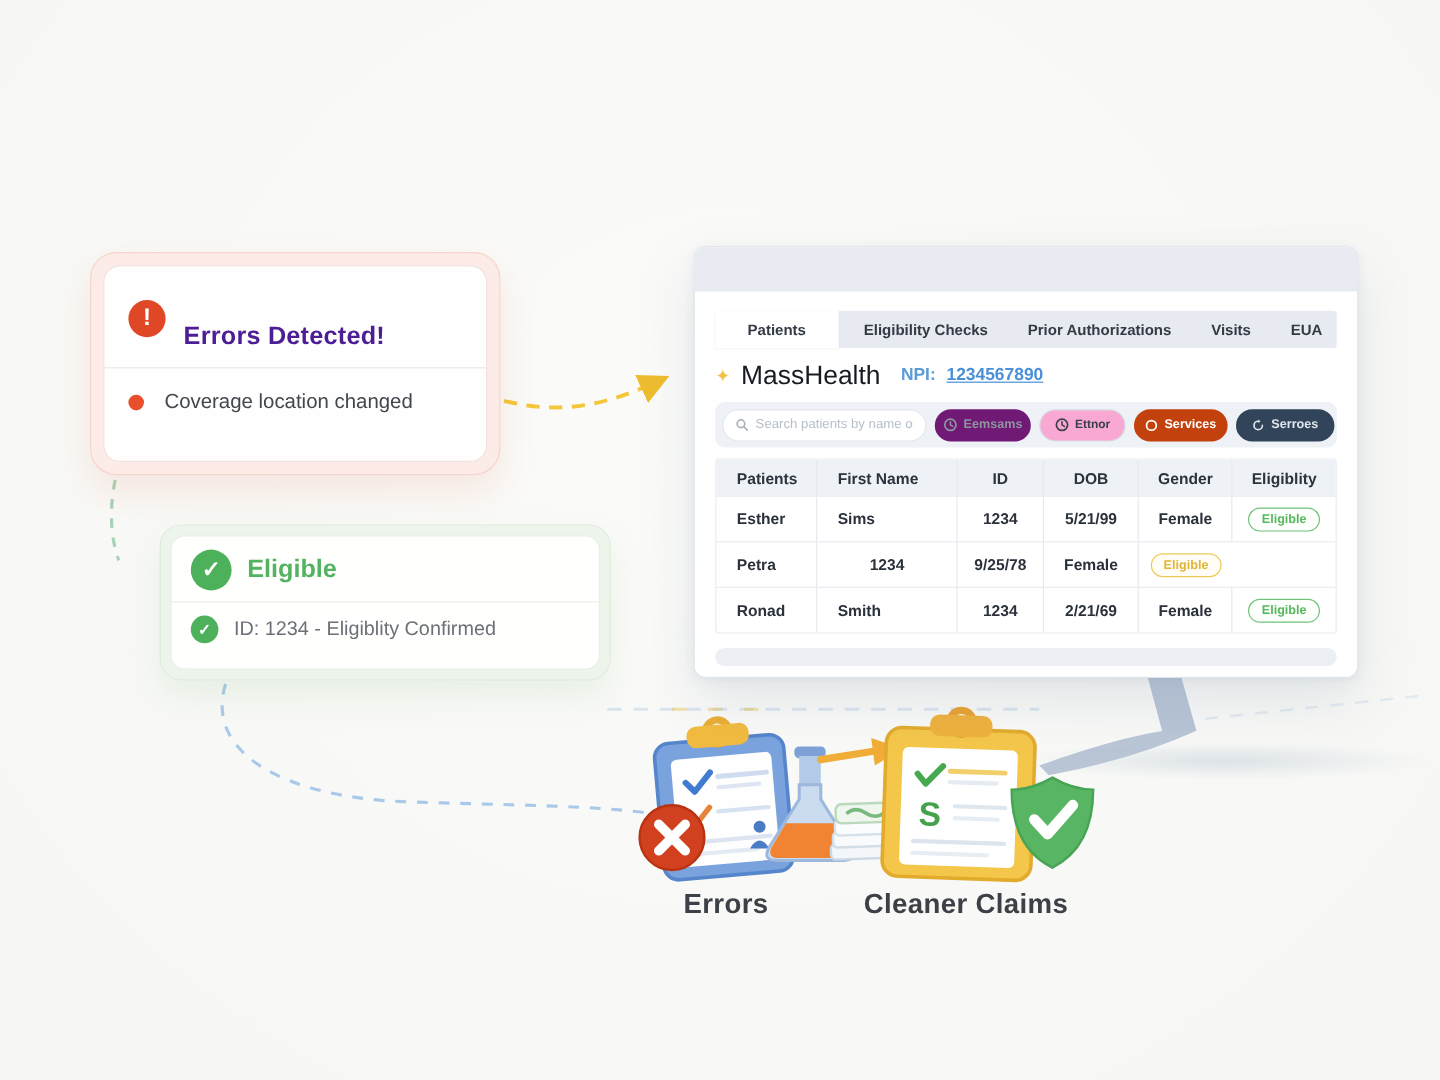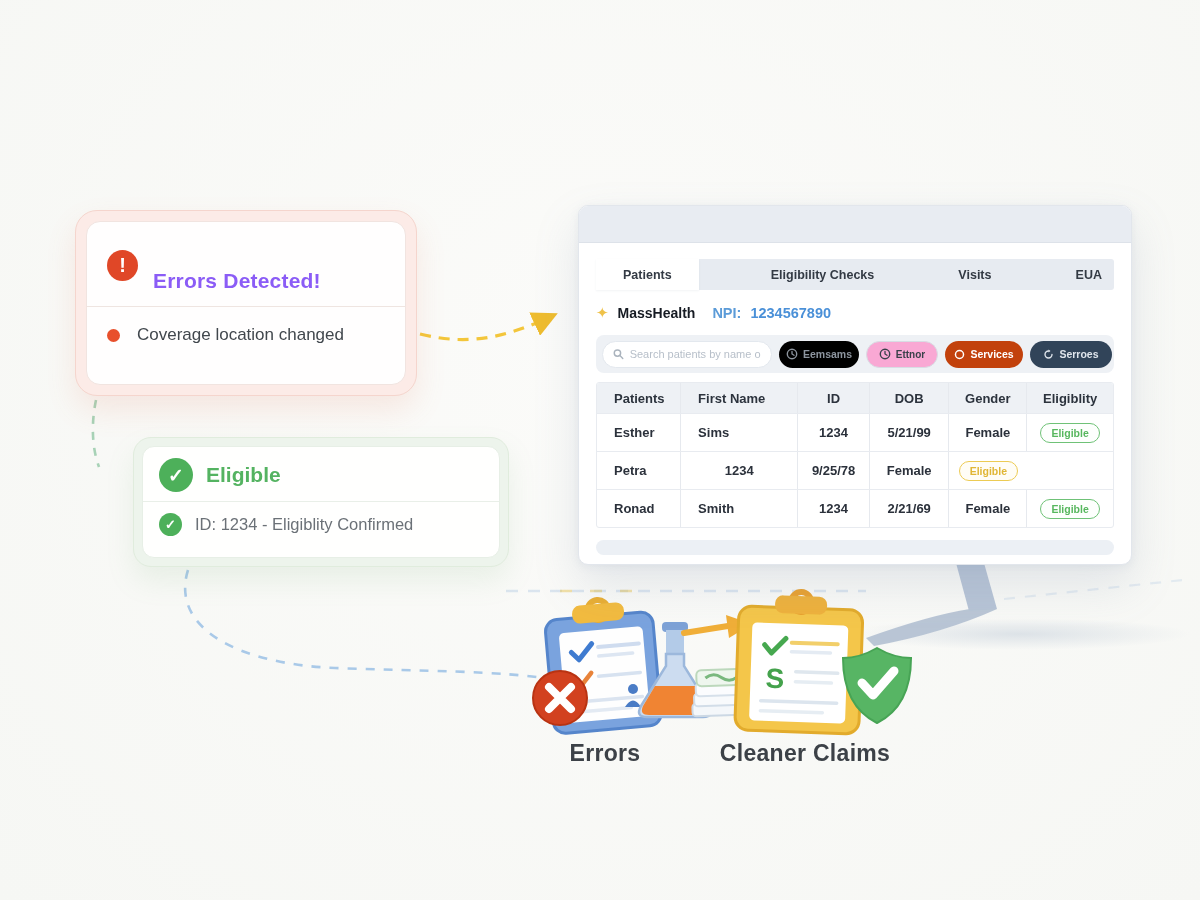--- a/index.html
+++ b/index.html
@@ -12,21 +12,21 @@
   #artwork { position:absolute; left:0; top:0; width:1200px; height:900px; z-index:1; pointer-events:none; }
 
   
   .alert-card { position:absolute; left:75px; top:210px; width:342px; height:186px; z-index:2;
     background:#fcebe7; border:1px solid #f5d5cd; border-radius:22px; padding:10px;
     box-shadow:0 14px 30px rgba(226,120,95,.14); }
   .alert-inner { background:#fffefe; border:1px solid #f1e4e0; border-radius:14px; height:100%; }
   .alert-head { display:flex; align-items:center; gap:15px; padding:15px 20px 13px; border-bottom:1px solid #efe5e1; }
   .icon-alert { width:31px; height:31px; border-radius:50%; background:#e04727; color:#fff; flex:0 0 31px;
     font-weight:800; font-size:20px; display:flex; align-items:center; justify-content:center; }
-  .alert-title { font-size:21px; font-weight:800; color:#8b5cf6; letter-spacing:.2px;margin-top:32px; }
+  .alert-title { font-size:21px; font-weight:800; color:#4c1d95; letter-spacing:.2px;margin-top:32px; }
   .alert-bullets { padding:18px 20px; display:flex; flex-direction:row; gap:17px; }
   .bullet { display:flex; align-items:center; gap:17px; font-size:17px; color:#41474d; }
   .dot { width:13px; height:13px; border-radius:50%; background:#e8502c; flex:0 0 13px; }
 
   
   .eligible-card { position:absolute; left:133px; top:437px; width:376px; height:130px; z-index:2;
     background:#edf4ec; border:1px solid #e0ecdd; border-radius:18px; padding:8px;
     box-shadow:0 14px 28px rgba(120,180,120,.13); }
   .eligible-inner { background:#fffffe; border:1px solid #e7efe6; border-radius:12px; height:100%; }
   .eligible-head { display:flex; align-items:center; gap:13px; padding:11px 16px 9px; border-bottom:1px solid #e9efe8; }
@@ -42,32 +42,32 @@
     background:#fff; border:1px solid #e2e6ec; border-radius:10px;
     box-shadow:0 20px 45px rgba(120,140,165,.18), 0 2px 8px rgba(120,140,165,.10); }
   .m-top { height:37px; background:#e8ecf2; border-radius:9px 9px 0 0; border-bottom:1px solid #dde2e9; }
   .m-body { padding:16px 17px 12px; }
   .tabs { height:31px; background:#e7ebf1; border-radius:3px; display:flex; justify-content:space-between;
     font-size:12.5px; font-weight:700; color:#333a44; }
   .tab { display:flex; align-items:center; padding:0 12px; white-space:nowrap; cursor:default; }
   .tab.active { background:#fff; padding:0 27px; box-shadow:0 1px 2px rgba(40,60,90,.06); }
   .brand { height:45px; display:flex; align-items:center; gap:9px; }
   .sparkle { color:#efc24a; font-size:15px; }
-  .brand-name { font-size:14px; font-weight:700; color:#161b23; }
+  .brand-name { font-size:22px; font-weight:400; color:#161b23; }
   .npi-label { margin-left:8px; font-size:14.5px; font-weight:700; color:#5b9bd8; }
-  .npi-num { font-size:14.5px; font-weight:700; color:#4a90d8; }
+  .npi-num { font-size:14.5px; font-weight:700; color:#4a90d8; text-decoration:underline; }
   .toolbar { height:38px; background:#eef1f5; border-radius:8px; display:flex; align-items:center; gap:7px; padding:0 6px; }
   .search { flex:0 0 170px; height:27px; background:#fff; border:1px solid #e3e8ee; border-radius:14px;
     display:flex; align-items:center; padding:0 10px; gap:6px; }
   .search input { border:none; outline:none; width:100%; font-size:11px; color:#6b7480; background:transparent;
     font-family:"Liberation Sans", sans-serif; }
   .search input::placeholder { color:#b7bfc9; }
   .pill-btn { height:27px; border-radius:14px; display:flex; align-items:center; justify-content:center; gap:5px;
     font-size:10.5px; font-weight:700; border:none; font-family:"Liberation Sans", sans-serif; cursor:default; }
-  .pill-gray { flex:0 0 80px; background:#000000; color:#8d959f; }
+  .pill-gray { flex:0 0 80px; background:#701a75; color:#8d959f; }
   .pill-outline { flex:0 0 72px; background:#f9a8d4; border:1.5px solid #d8dde4; color:#39404a; font-size:10px; }
   .pill-yellow { flex:0 0 78px; background:#c2410c; color:#fff; }
   .pill-navy { flex:0 0 82px; background:#314459; color:#dfe5ec; }
   .btn-ic { display:flex; align-items:center; }
 
   .table { margin-top:9px; border:1px solid #e8ebf0; border-radius:3px; overflow:hidden; background:#fff; }
   .trow { display:grid; grid-template-columns:16.3% 22.7% 13.9% 15.4% 15.1% 16.6%; }
   .trow + .trow { border-top:1px solid #e8ebf0; }
   .thead { background:#eef1f5; }
   .tcell { height:37px; display:flex; align-items:center; justify-content:center;
@@ -206,20 +206,21 @@
     </div>
   </div>
 
   <div class="monitor">
     <div class="m-top"></div>
     <div class="m-body">
 
       <div class="tabs">
         <div class="tab active">Patients</div>
         <div class="tab">Eligibility Checks</div>
+        <div class="tab">Prior Authorizations</div>
         <div class="tab">Visits</div>
         <div class="tab">EUA</div>
       </div>
 
       <div class="brand">
         <span class="sparkle">✦</span>
         <span class="brand-name">MassHealth</span>
         <span class="npi-label">NPI:</span>
         <a class="npi-num">1234567890</a>
       </div>

